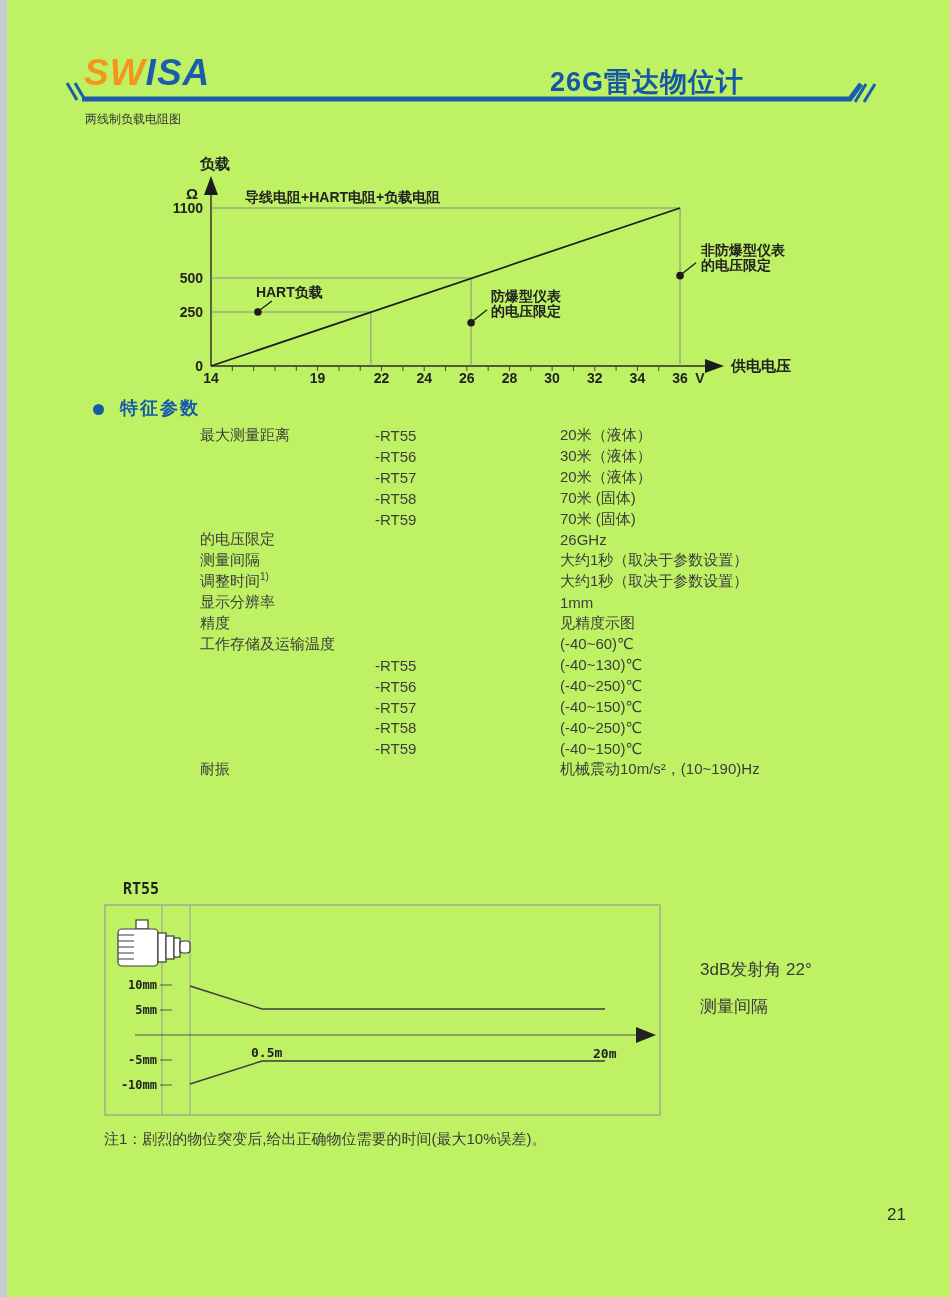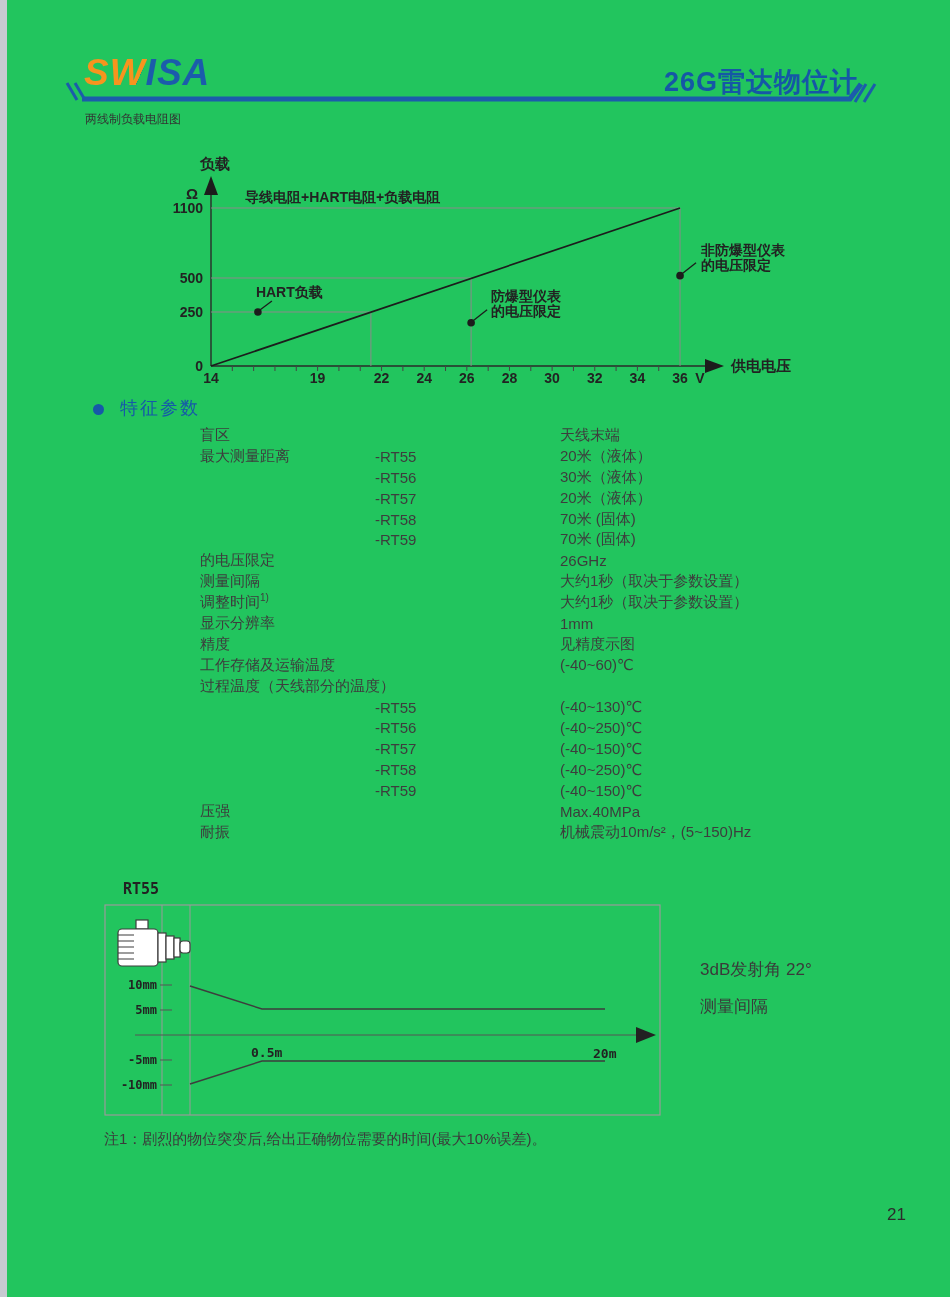--- a/index.html
+++ b/index.html
@@ -1,30 +1,30 @@
 <!DOCTYPE html>
 <html><head>
 <meta charset="utf-8">
 <style>
   html,body{margin:0;padding:0;background:#fff;}
-  #canvas{position:relative;width:950px;height:1297px;background:#22c55e;overflow:hidden;
+  #canvas{position:relative;width:950px;height:1297px;background:#bef264;overflow:hidden;
     font-family:"Liberation Sans","DejaVu Sans",sans-serif;color:#3d3d3d;}
   #edge-strip{position:absolute;left:0;top:0;width:7px;height:1297px;background:#c6cad1;}
   
   #logo{position:absolute;left:84px;top:52px;font-size:37px;font-weight:900;font-style:italic;
     letter-spacing:1px;background:linear-gradient(115deg,#f7941e 46%,#1b5cab 46%);
     -webkit-background-clip:text;background-clip:text;color:transparent;}
-  #header-title{position:absolute;left:550px;top:64px;width:308px;text-align:right;
+  #header-title{position:absolute;left:550px;top:64px;width:308px;
     font-size:27px;font-weight:800;color:#1557a6;letter-spacing:1px;}
   #header-rule{position:absolute;left:55px;top:75px;}
   
   #fig1-caption{position:absolute;left:85px;top:111px;font-size:12px;color:#333;}
   #section-head{position:absolute;left:93px;top:396px;}
   #section-dot{position:absolute;left:0;top:8px;width:11px;height:11px;border-radius:50%;background:#1659a8;}
-  #section-title{position:absolute;left:27px;top:0;font-size:18px;font-weight:normal;color:#1659a8;letter-spacing:2px;white-space:nowrap;}
+  #section-title{position:absolute;left:27px;top:0;font-size:18px;font-weight:bold;color:#1659a8;letter-spacing:2px;white-space:nowrap;}
   
   #load-chart{position:absolute;left:150px;top:150px;}
   .ctick{font:700 14px "Liberation Sans","DejaVu Sans",sans-serif;fill:#222;}
   .clab{font:700 15px "Liberation Sans","DejaVu Sans",sans-serif;fill:#222;}
   .canno{font:700 14px "Liberation Sans","DejaVu Sans",sans-serif;fill:#222;}
   
   #spec-table{position:absolute;left:200px;top:425px;font-size:15px;color:#3d3d3d;}
   .spec-row{display:flex;height:20.9px;align-items:center;white-space:nowrap;}
   .spec-row .c1{width:175px;flex:none;}
   .spec-row .c2{width:185px;flex:none;}
@@ -132,25 +132,20 @@
   </svg>
 
   <div id="section-head">
     <div id="section-dot"></div>
     <div id="section-title">特征参数</div>
   </div>
 
   <div id="spec-table">
     <div id="spec-rows">
         <div class="spec-row">
-          <span class="c1">盲区</span>
-          <span class="c2"></span>
-          <span class="c3">天线末端</span>
-        </div>
-        <div class="spec-row">
           <span class="c1">最大测量距离</span>
           <span class="c2">-RT55</span>
           <span class="c3">20米（液体）</span>
         </div>
         <div class="spec-row">
           <span class="c1"></span>
           <span class="c2">-RT56</span>
           <span class="c3">30米（液体）</span>
         </div>
         <div class="spec-row">
@@ -192,25 +187,20 @@
           <span class="c1">精度</span>
           <span class="c2"></span>
           <span class="c3">见精度示图</span>
         </div>
         <div class="spec-row">
           <span class="c1">工作存储及运输温度</span>
           <span class="c2"></span>
           <span class="c3">(-40~60)℃</span>
         </div>
         <div class="spec-row">
-          <span class="c1">过程温度（天线部分的温度）</span>
-          <span class="c2"></span>
-          <span class="c3"></span>
-        </div>
-        <div class="spec-row">
           <span class="c1"></span>
           <span class="c2">-RT55</span>
           <span class="c3">(-40~130)℃</span>
         </div>
         <div class="spec-row">
           <span class="c1"></span>
           <span class="c2">-RT56</span>
           <span class="c3">(-40~250)℃</span>
         </div>
         <div class="spec-row">
@@ -222,28 +212,23 @@
           <span class="c1"></span>
           <span class="c2">-RT58</span>
           <span class="c3">(-40~250)℃</span>
         </div>
         <div class="spec-row">
           <span class="c1"></span>
           <span class="c2">-RT59</span>
           <span class="c3">(-40~150)℃</span>
         </div>
         <div class="spec-row">
-          <span class="c1">压强</span>
-          <span class="c2"></span>
-          <span class="c3">Max.40MPa</span>
-        </div>
-        <div class="spec-row">
           <span class="c1">耐振</span>
           <span class="c2"></span>
-          <span class="c3">机械震动10m/s²，(5~150)Hz</span>
+          <span class="c3">机械震动10m/s²，(10~190)Hz</span>
         </div>
       </div>
   </div>
 
   <div id="rt55-label">RT55</div>
   <svg id="rt55-chart" width="800" height="250" viewBox="0 0 800 250">
     <rect x="25" y="25" width="555" height="210" fill="none" stroke="#9a9a9a" stroke-width="1.2"></rect>
     <line x1="82" y1="25" x2="82" y2="235" stroke="#9a9a9a" stroke-width="1"></line>
     <line x1="110" y1="25" x2="110" y2="235" stroke="#9a9a9a" stroke-width="1"></line>
 

